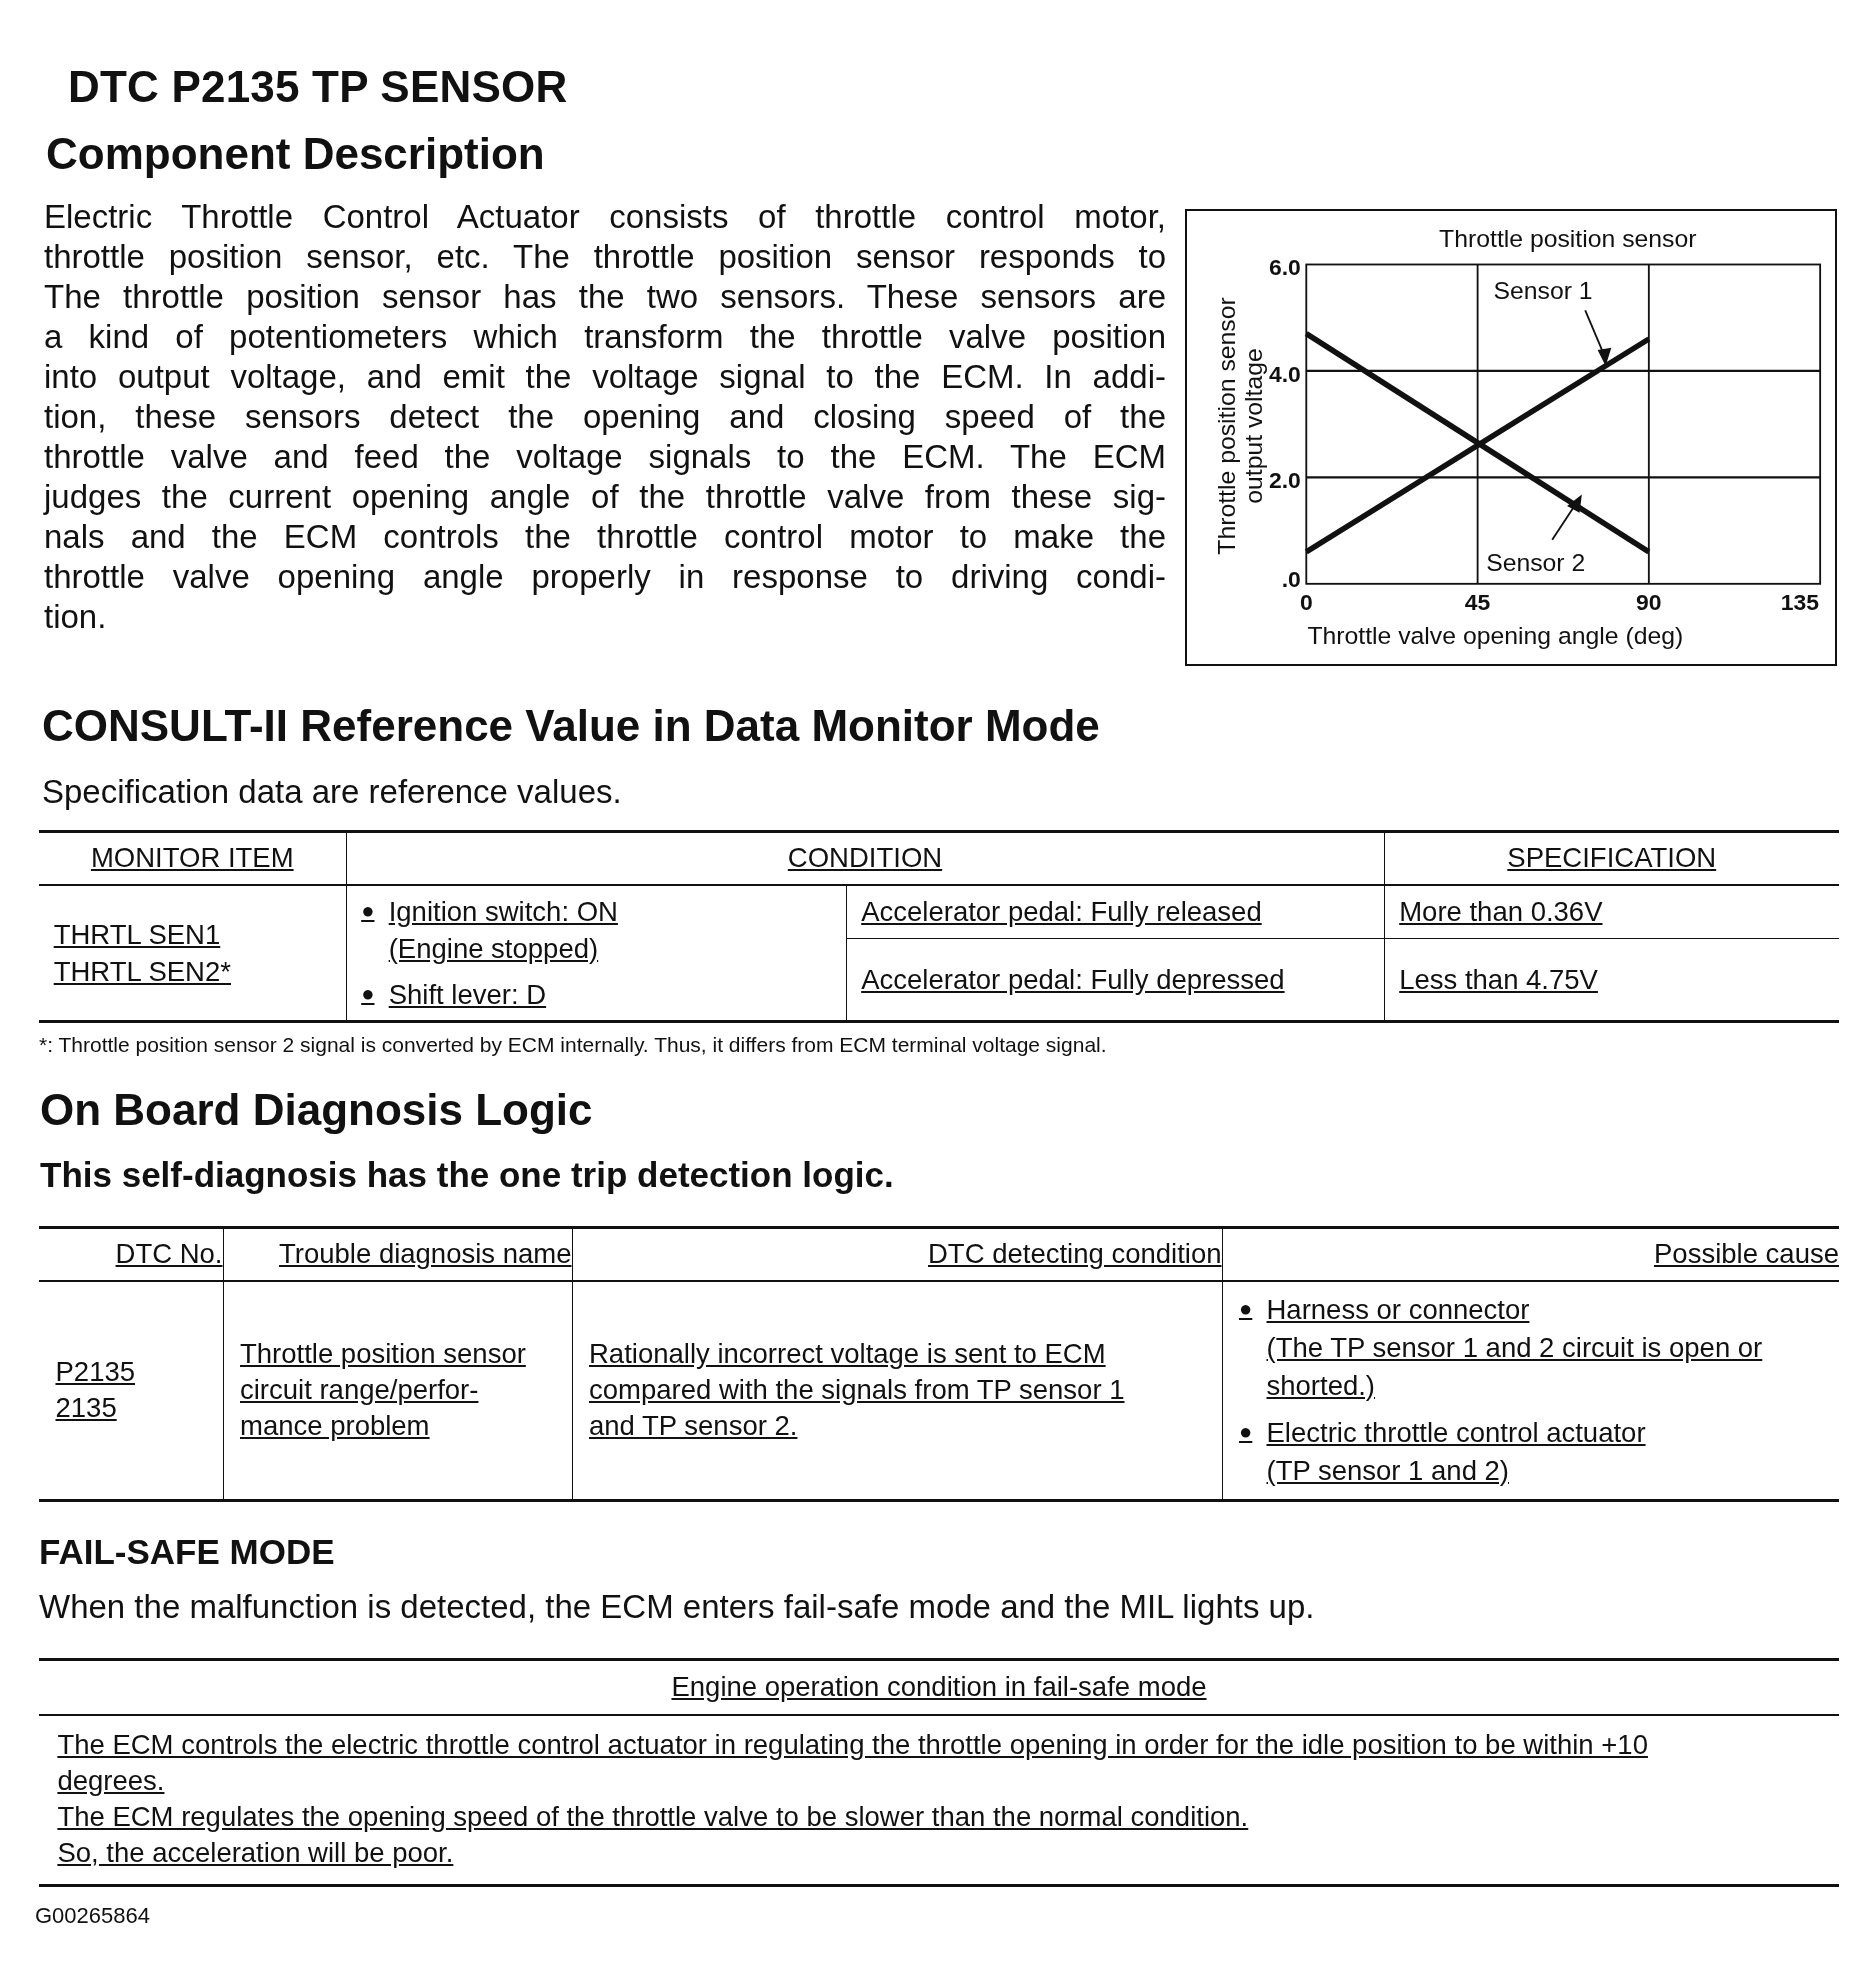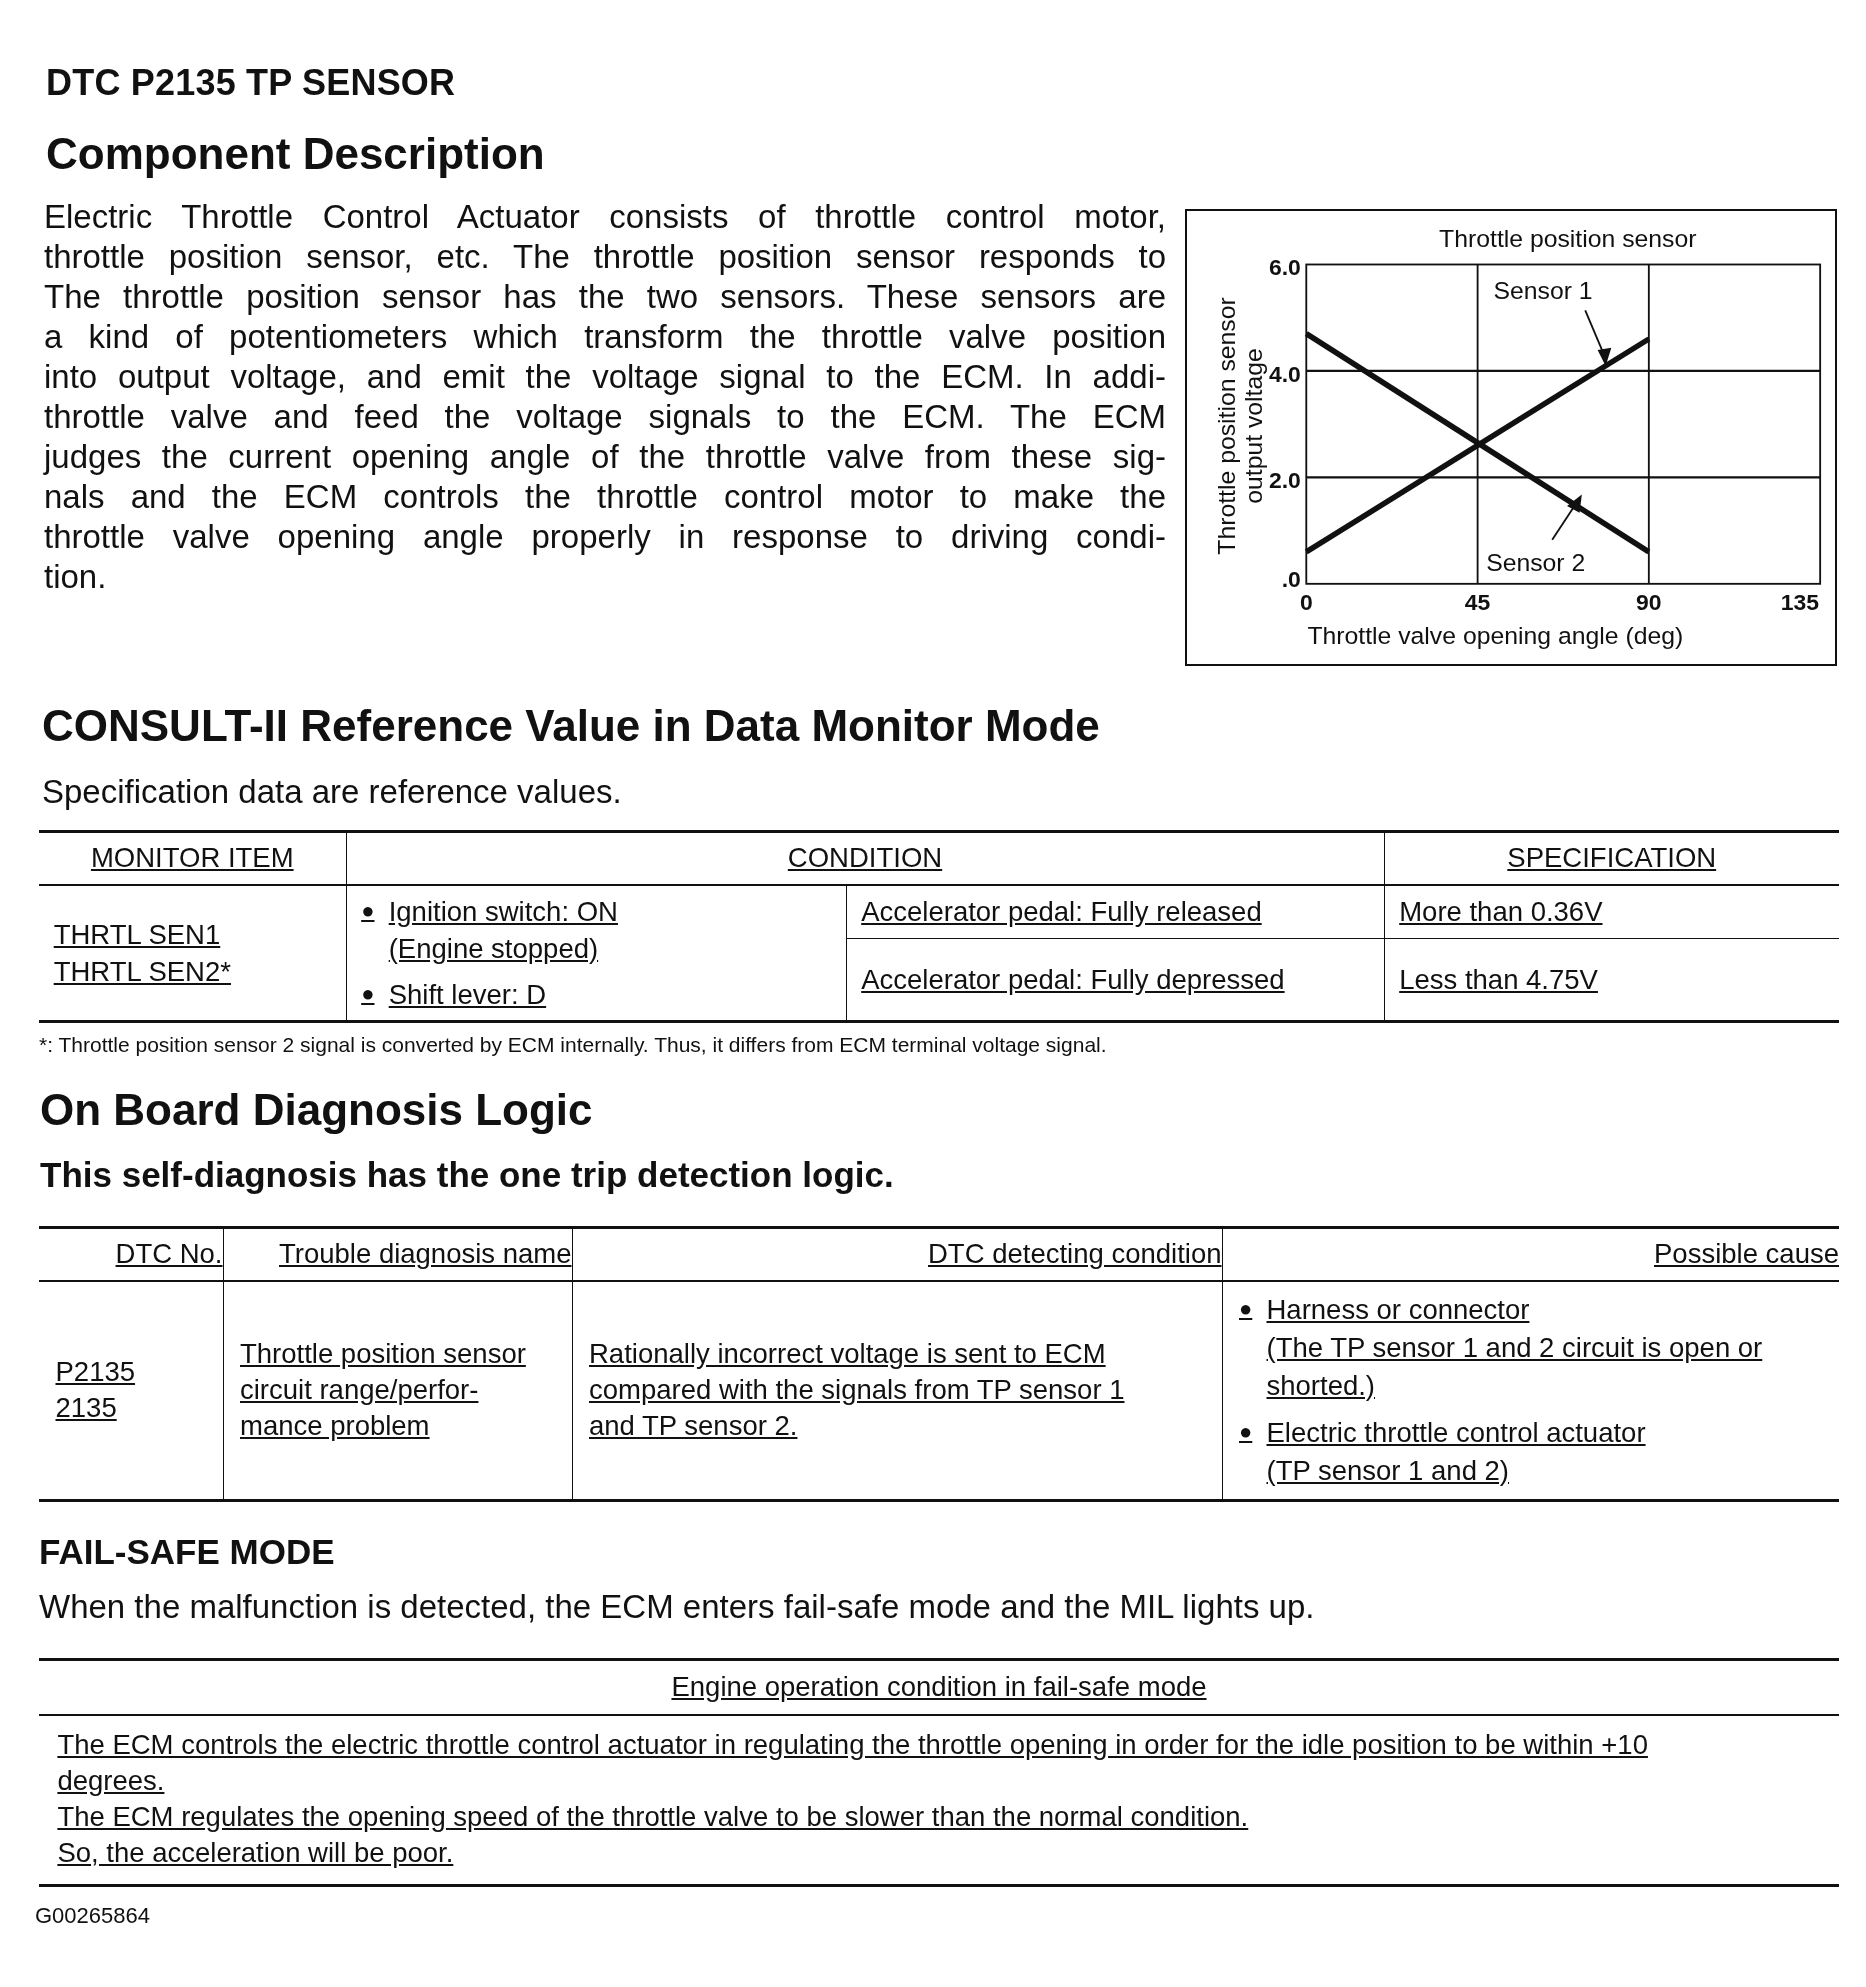--- a/index.html
+++ b/index.html
@@ -1,19 +1,19 @@
 <!DOCTYPE html>
 <html style="font-size:14.7px"><head>
 <meta charset="utf-8">
 <style>
   * { box-sizing: border-box; margin: 0; padding: 0; }
   html, body { width: 1866px; height: 1987px; background: #ffffff; }
   body { position: relative; font-family: "Liberation Sans", "DejaVu Sans", sans-serif; color: #111; overflow: hidden; }
   .abs { position: absolute; }
-  .h1 { font-size: 36px; font-weight: bold; letter-spacing: 0.2px; }
+  .h1 { font-size: 44px; font-weight: bold; letter-spacing: 0.2px; margin-left: 22px; }
   .h2 { font-size: 44px; font-weight: bold; }
   .h3 { font-size: 35px; font-weight: bold; }
   .body-text { font-size: 33px; line-height: 40px; text-align: justify; }
   .plain { font-size: 33px; }
 
   
   #chart-box { left: 1185px; top: 209px; width: 652px; height: 457px; border: 2.8px solid #111; }
   #chart-box svg { position: absolute; left: 0; top: 0; }
 
   
@@ -47,20 +47,21 @@
 
 <div class="abs h1" style="left:46px; top:62px;">DTC P2135 TP SENSOR</div>
 <div class="abs h2" style="left:46px; top:129px;">Component Description</div>
 
 <div class="abs body-text" style="left:44px; top:197px; width:1122px;">
   <div style="text-align-last:justify">Electric Throttle Control Actuator consists of throttle control motor,</div>
   <div style="text-align-last:justify">throttle position sensor, etc. The throttle position sensor responds to</div>
   <div style="text-align-last:justify">The throttle position sensor has the two sensors. These sensors are</div>
   <div style="text-align-last:justify">a kind of potentiometers which transform the throttle valve position</div>
   <div style="text-align-last:justify">into output voltage, and emit the voltage signal to the ECM. In addi-</div>
+  <div style="text-align-last:justify">tion, these sensors detect the opening and closing speed of the</div>
   <div style="text-align-last:justify">throttle valve and feed the voltage signals to the ECM. The ECM</div>
   <div style="text-align-last:justify">judges the current opening angle of the throttle valve from these sig-</div>
   <div style="text-align-last:justify">nals and the ECM controls the throttle control motor to make the</div>
   <div style="text-align-last:justify">throttle valve opening angle properly in response to driving condi-</div>
   <div>tion.</div>
 </div>
 
 <div id="chart-box" class="abs">
   <svg width="646" height="452" viewBox="0 0 704 492">
 

